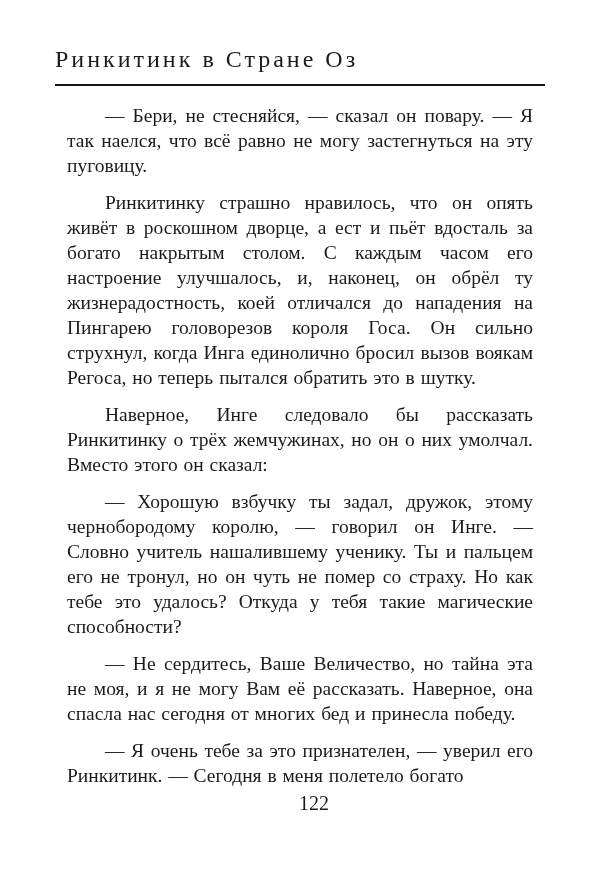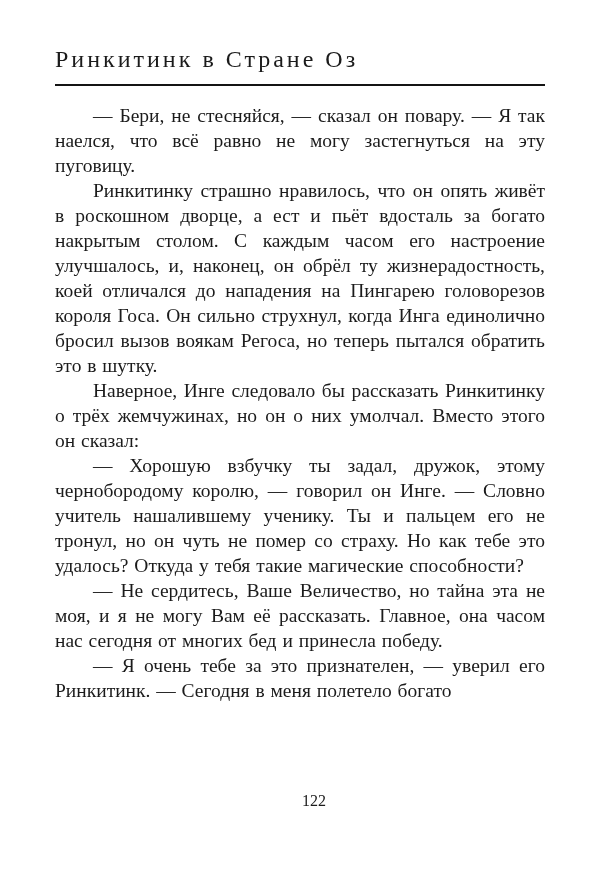--- a/index.html
+++ b/index.html
@@ -33,50 +33,50 @@
     margin-top: 10px;
   }
   .body-text {
     margin-top: 17px;
     font-size: 19.5px;
     line-height: 25px;
     text-align: justify;
     color: #1b1b1b;
   }
   .body-text p.para {
-    margin: 0;
+    margin: 12px;
     padding: 0;
     text-indent: 38px;
     word-spacing: 1px;
   }
   .page-footer {
     position: absolute;
     left: 0;
     right: 0;
     top: 792px;
     text-align: center;
-    font-size: 16px;
+    font-size: 20px;
     color: #1b1b1b;
     padding-left: 28px;
   }
 </style>
 </head>
 <body>
 
 <div class="page">
   <header>
     <h1 class="running-title">Ринкитинк в Стране Оз</h1>
     <div class="header-rule"></div>
   </header>
 
   <main class="body-text">
       <p class="para">— Бери, не стесняйся, — сказал он повару. — Я так наелся, что всё равно не могу застегнуться на эту пуговицу.</p>
       <p class="para">Ринкитинку страшно нравилось, что он опять живёт в роскошном дворце, а ест и пьёт вдосталь за богато накрытым столом. С каждым часом его настроение улучшалось, и, наконец, он обрёл ту жизнерадостность, коей отличался до нападения на Пингарею головорезов короля Госа. Он сильно струхнул, когда Инга единолично бросил вызов воякам Регоса, но теперь пытался обратить это в шутку.</p>
       <p class="para">Наверное, Инге следовало бы рассказать Ринкитинку о трёх жемчужинах, но он о них умолчал. Вместо этого он сказал:</p>
       <p class="para">— Хорошую взбучку ты задал, дружок, этому чернобородому королю, — говорил он Инге. — Словно учитель нашалившему ученику. Ты и пальцем его не тронул, но он чуть не помер со страху. Но как тебе это удалось? Откуда у тебя такие магические способности?</p>
-      <p class="para">— Не сердитесь, Ваше Величество, но тайна эта не моя, и я не могу Вам её рассказать. Главное, она часом нас сегодня от многих бед и принесла победу.</p>
+      <p class="para">— Не сердитесь, Ваше Величество, но тайна эта не моя, и я не могу Вам её рассказать. Наверное, она спасла нас сегодня от многих бед и принесла победу.</p>
       <p class="para">— Я очень тебе за это признателен, — уверил его Ринкитинк. — Сегодня в меня полетело богато</p>
     </main>
 
   <footer class="page-footer">
     <span>122</span>
   </footer>
 </div>
 
 </body></html>

